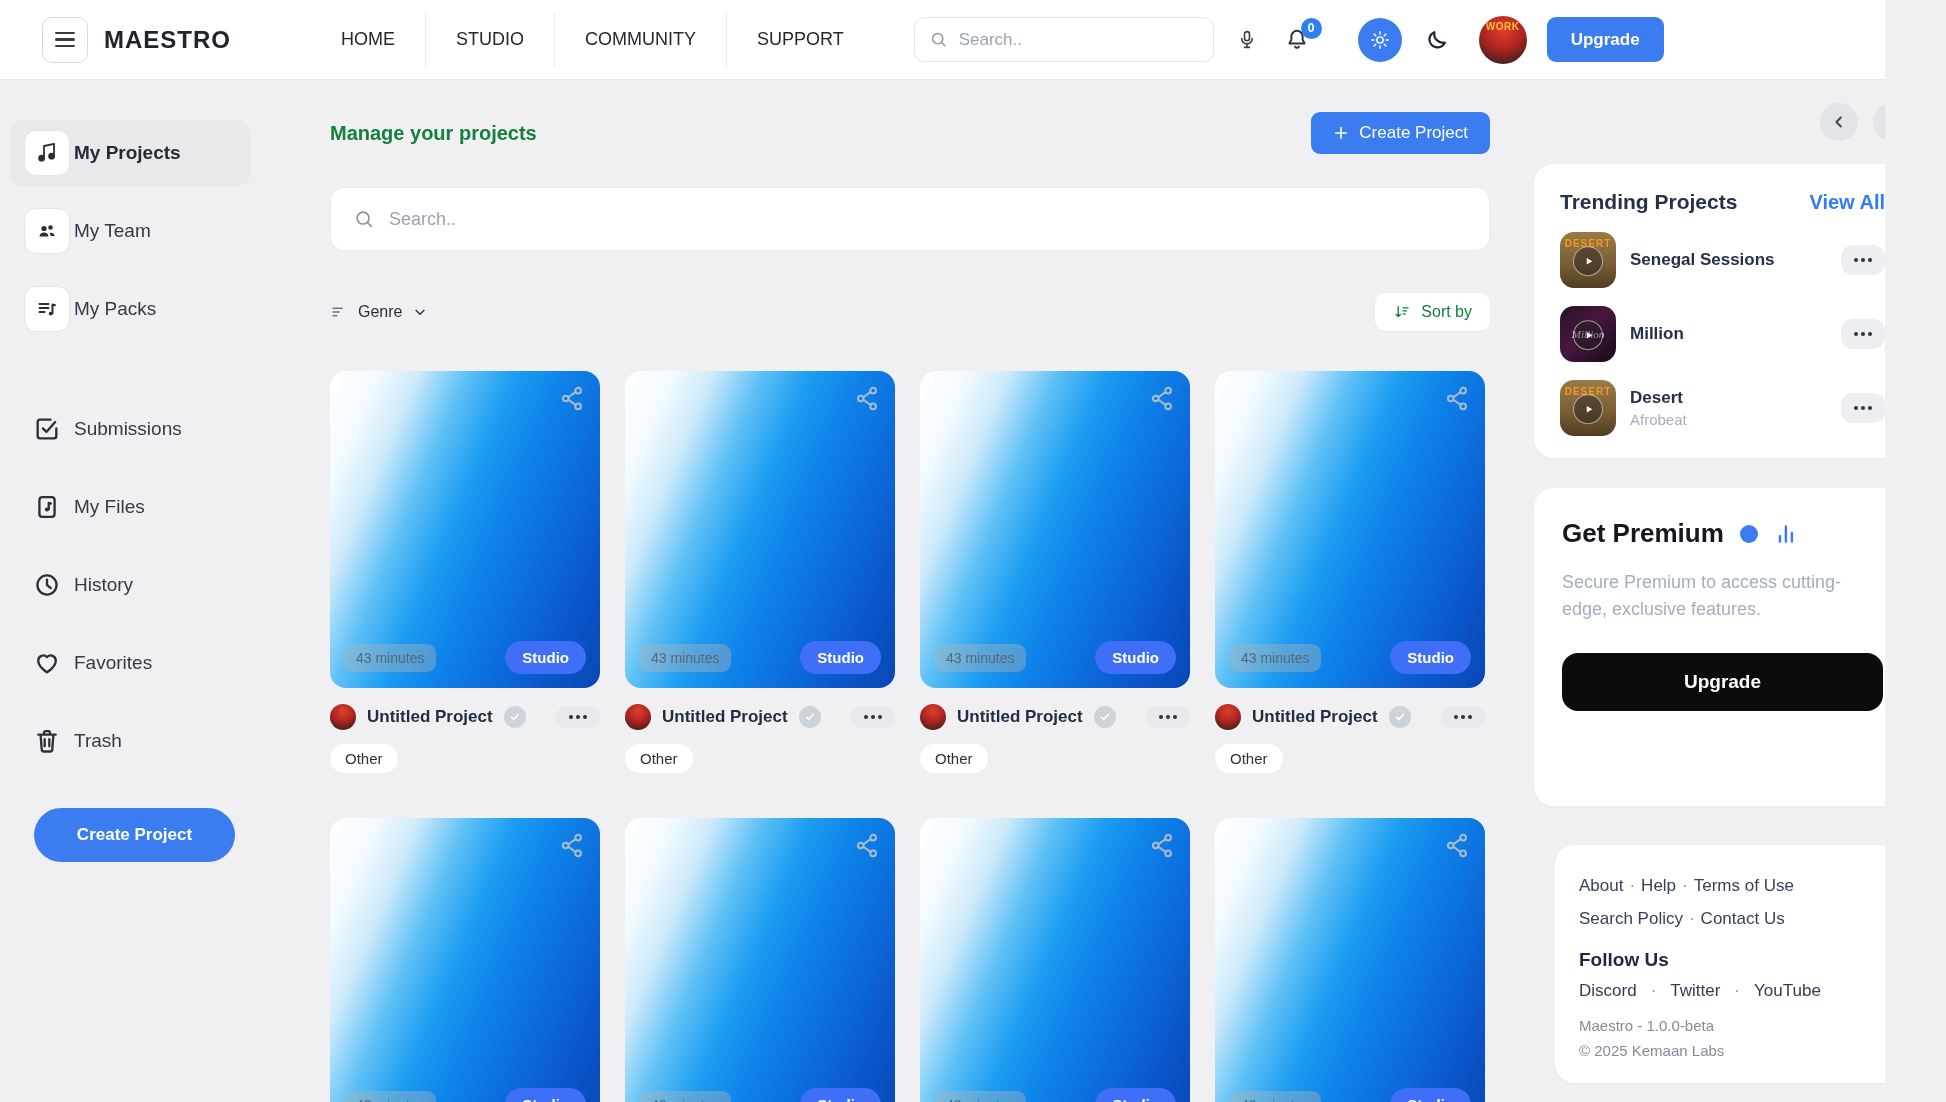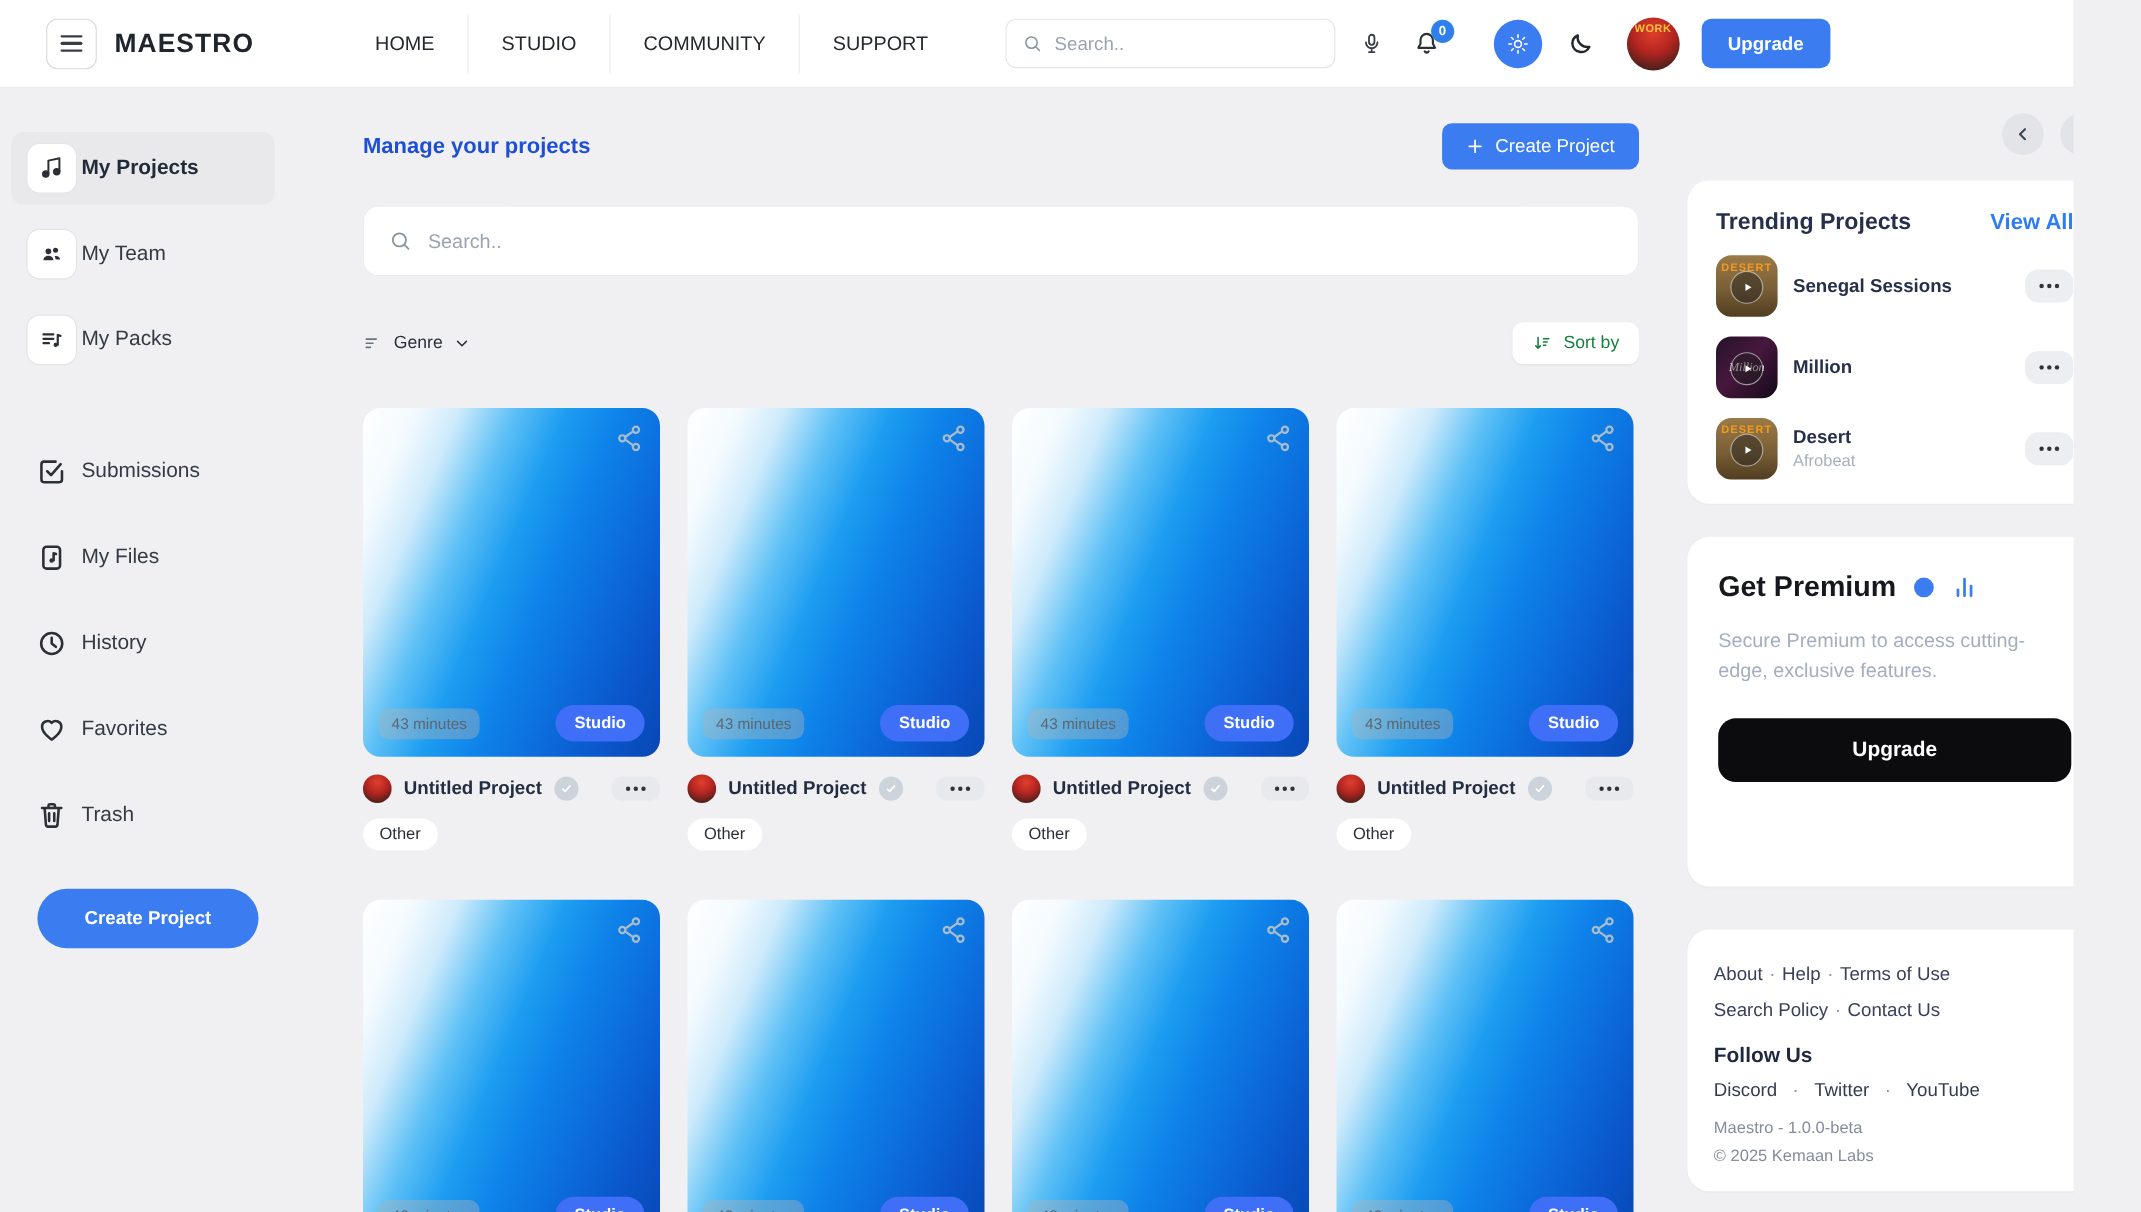--- a/index.html
+++ b/index.html
@@ -49,21 +49,21 @@
   .side-item .iplain { width:46px; height:46px; display:flex; align-items:center; justify-content:center; color:#2c2f36; flex:none; }
   .side-label { font-size:19px; color:#333a46; font-weight:500; }
   .side-item.active .side-label { color:#222b3a; font-weight:600; }
   .side-gap { height:42px; }
   .side-create { display:block; margin:34px 0 0 34px; width:201px; height:54px; border:none; border-radius:27px;
     background:#3b7df0; color:#fff; font-size:17px; font-weight:600; cursor:pointer; font-family:"Liberation Sans",sans-serif; }
 
   
   .main { position:absolute; top:80px; left:330px; width:1160px; }
   .main-header { display:flex; justify-content:space-between; align-items:center; margin-top:32px; }
-  .main-heading { font-size:20px; font-weight:700; color:#1d4ed8; }
+  .main-heading { font-size:20px; font-weight:700; color:#15803d; }
   .create-btn { height:42px; padding:0 22px; background:#3b7df0; color:#fff; border:none; border-radius:9px;
     font-size:17px; display:flex; align-items:center; gap:10px; cursor:pointer; font-family:"Liberation Sans",sans-serif; }
   .main-search { margin-top:33px; height:64px; background:#fff; border:1px solid #ededf0; border-radius:14px;
     display:flex; align-items:center; padding:0 22px; gap:14px; color:#8a94a2; }
   .main-search input { border:none; outline:none; flex:1; font-size:18px; color:#333;
     font-family:"Liberation Sans",sans-serif; background:transparent; }
   .main-search input::placeholder { color:#9aa3b0; }
   .filter-row { margin-top:42px; display:flex; justify-content:space-between; align-items:center; }
   .genre-filter { display:flex; align-items:center; gap:10px; cursor:pointer; color:#2a2f3a; background:none; border:none;
     font-size:16px; font-weight:500; font-family:"Liberation Sans",sans-serif; }
@@ -122,21 +122,21 @@
 
   .premium { margin-top:30px; padding:30px 28px; height:318px; }
   .prem-head { display:flex; align-items:center; gap:16px; }
   .prem-title { font-size:26px; font-weight:800; color:#16181d; }
   .prem-dot { width:18px; height:18px; border-radius:50%; background:#3b7df0; }
   .prem-bars { color:#3b7df0; }
   .prem-desc { margin-top:20px; font-size:18px; line-height:1.5; color:#a3aebe; }
   .prem-upgrade { margin-top:30px; width:100%; height:58px; background:#0c0c0e; color:#fff; border:none;
     border-radius:16px; font-size:19px; font-weight:600; cursor:pointer; font-family:"Liberation Sans",sans-serif; }
 
-  .footer { margin-top:39px; padding:24px 24px; }
+  .footer { margin-top:39px; padding:24px 24px;margin-left:21px; }
   .flinks { font-size:17px; color:#39415a; line-height:1.95; }
   .flinks a { color:#39415a; text-decoration:none; cursor:pointer; }
   .fsep { color:#8b93a2; padding:0 6px; }
   .follow-title { margin-top:14px; font-size:19px; font-weight:700; color:#1f2840; }
   .socials { margin-top:10px; font-size:17px; color:#333c50; }
   .socials a { color:#333c50; text-decoration:none; cursor:pointer; }
   .socials .fsep { padding:0 14px; }
   .fversion { margin-top:16px; font-size:15px; color:#848c9b; }
   .fcopy { margin-top:8px; font-size:15px; color:#848c9b; }
 </style>

